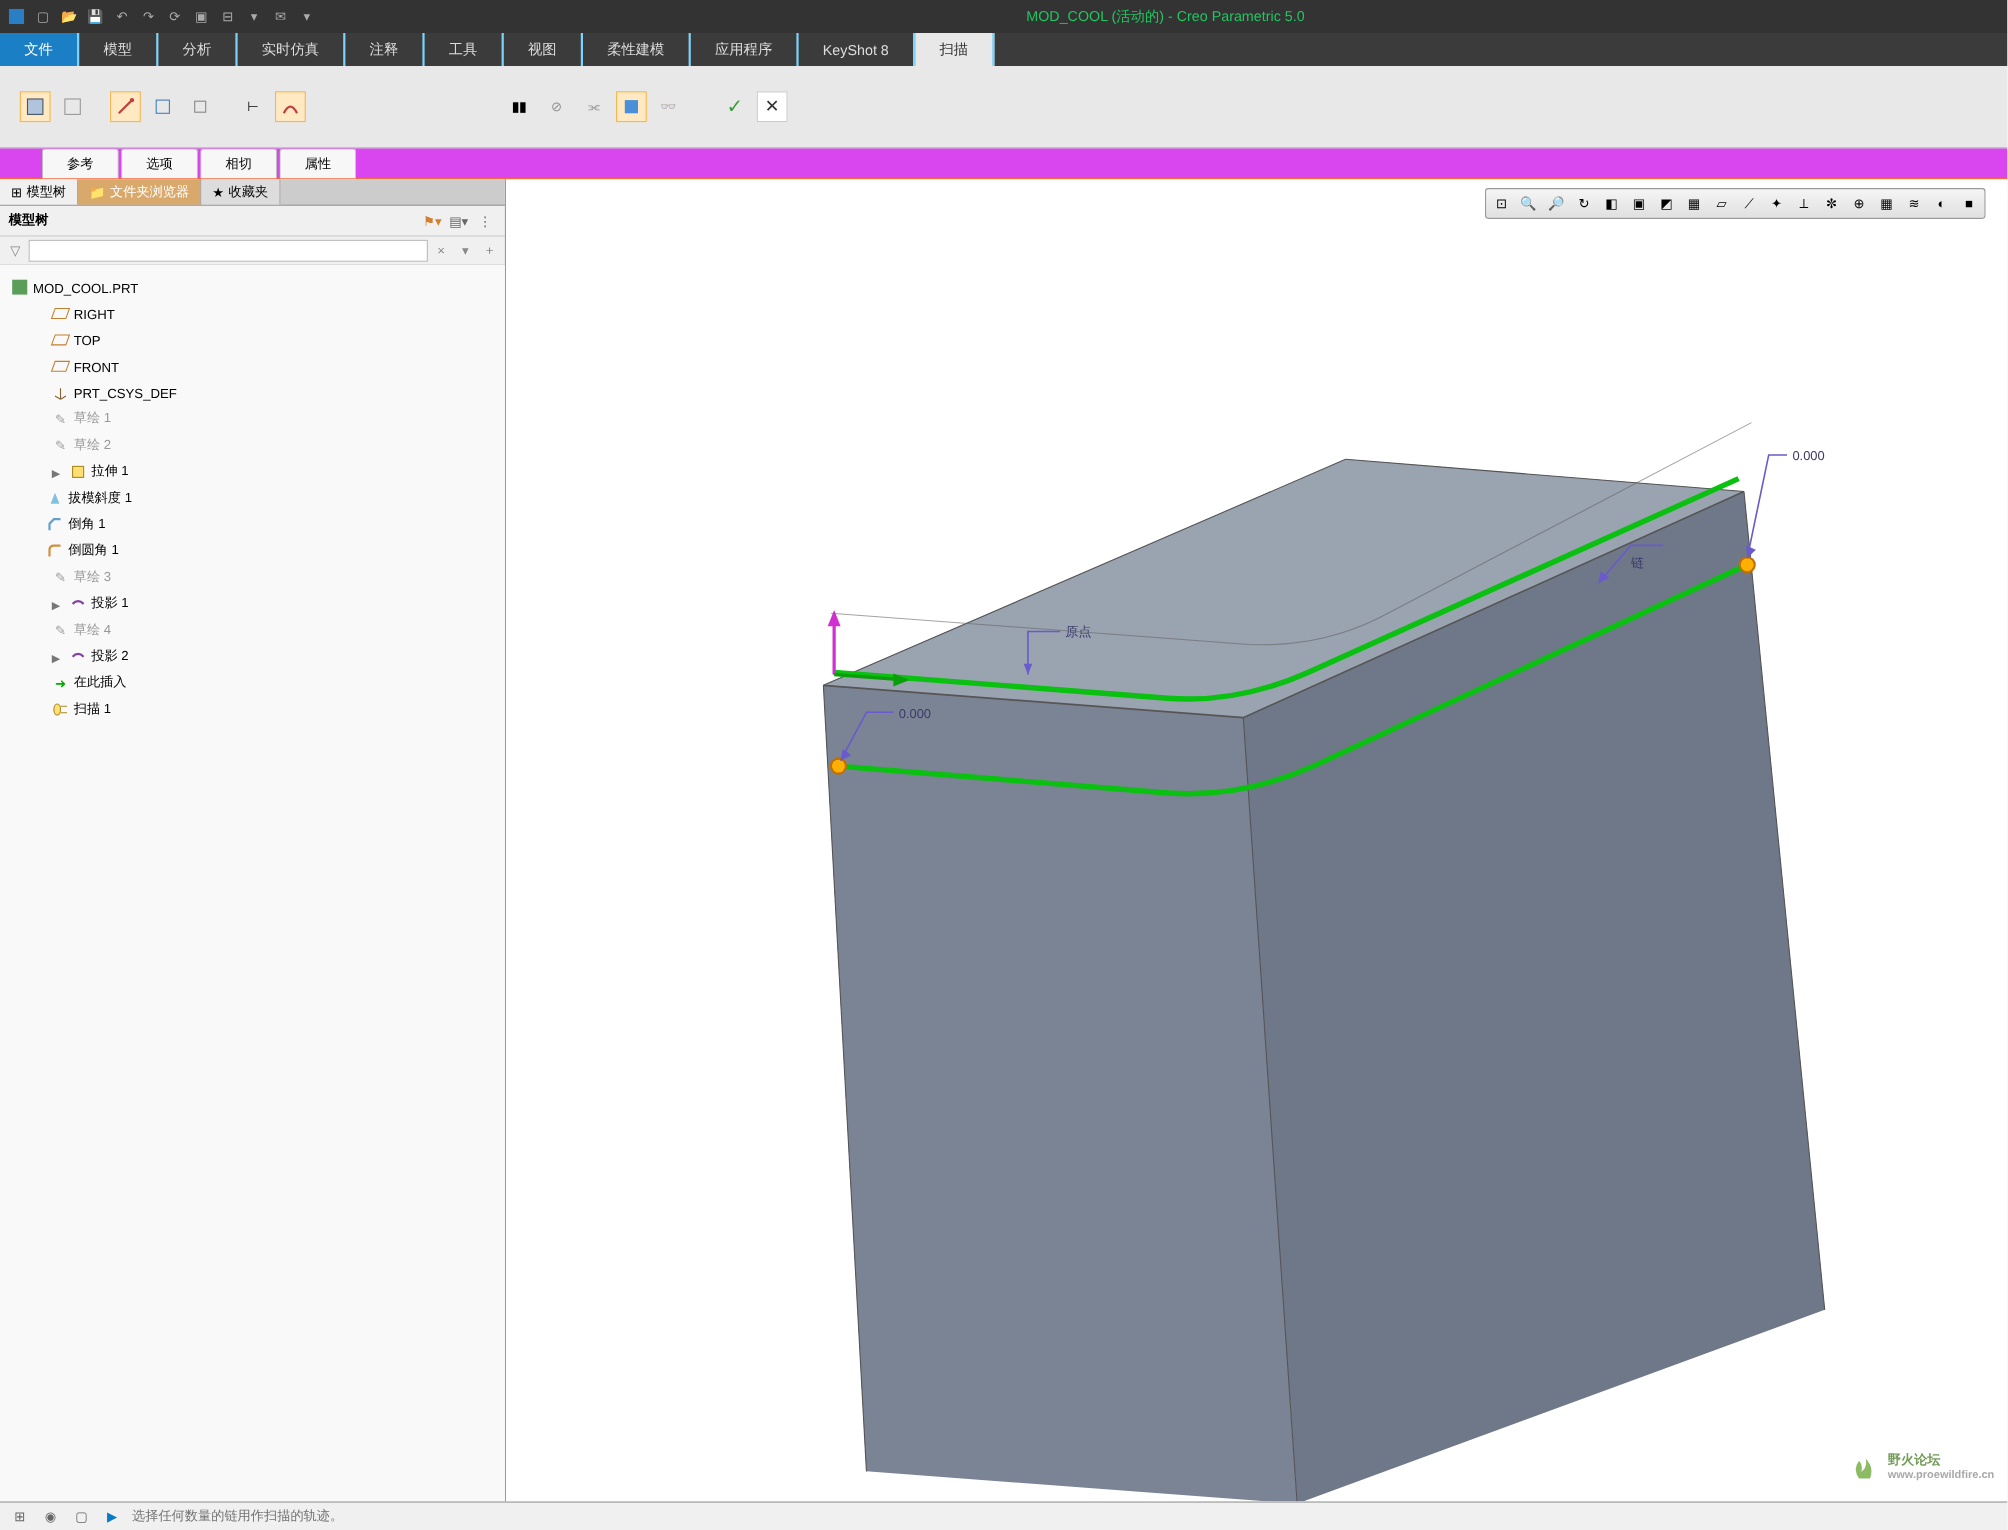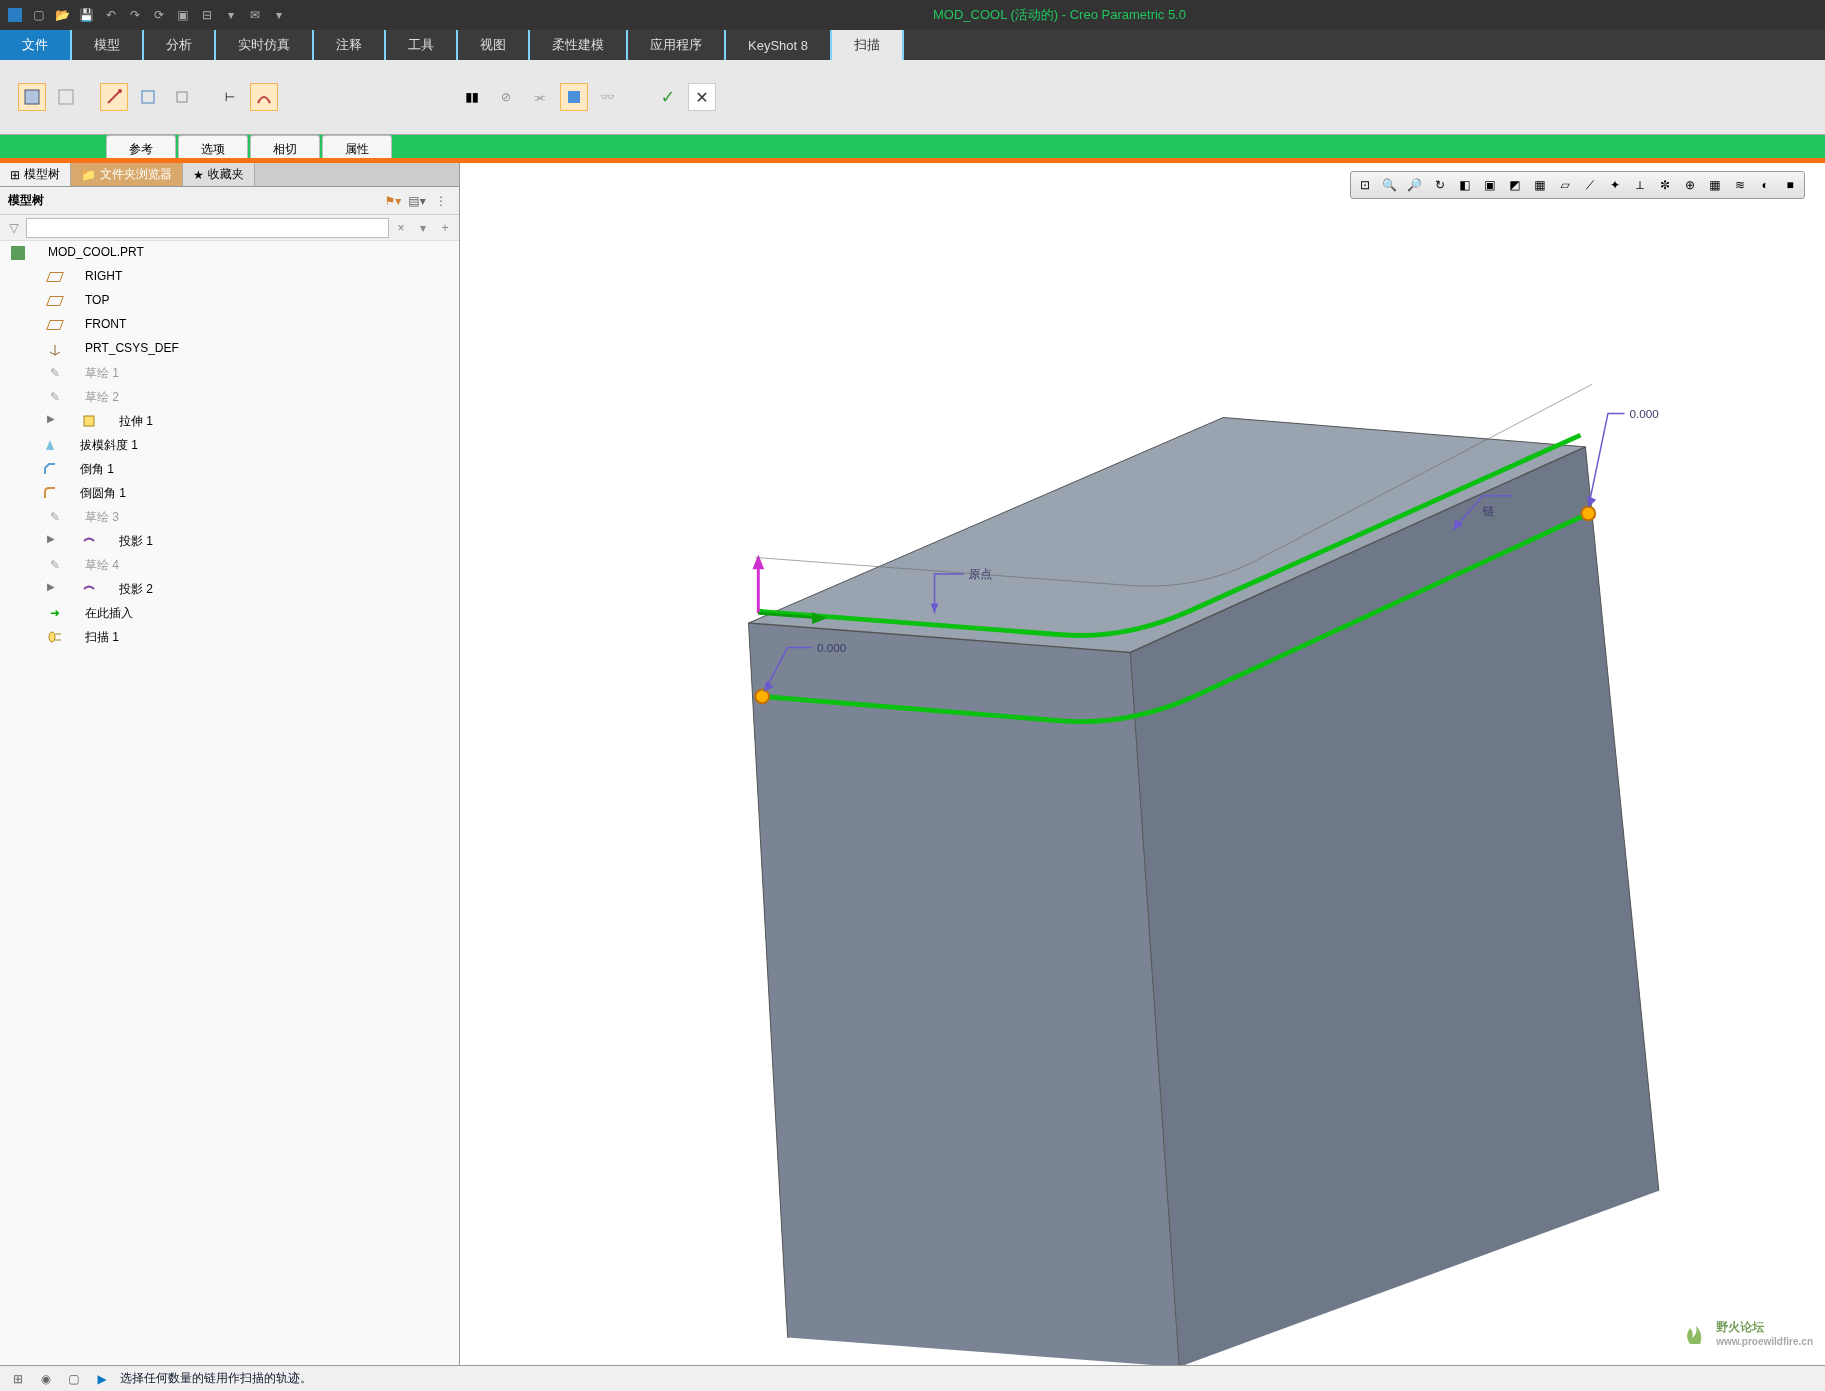--- a/index.html
+++ b/index.html
@@ -10,49 +10,49 @@
 .titlebar .title{flex:1;text-align:center;color:#22c55e;font-size:13px}
 .menubar{height:30px;background:#3b3b3b;display:flex;color:#ddd}
 .menubar .mitem{padding:0 22px;display:flex;align-items:center;cursor:pointer;font-size:13px;border-right:2px solid #7dd3fc}
 .menubar .mitem.active{background:#e8e8e8;color:#333}
 .menubar .mitem.file{background:#1a7fc4;color:#fff}
 .ribbon{height:75px;background:#e8e8e8;border-bottom:1px solid #aaa;display:flex;align-items:center;padding:8px}
 .ribbon .grp{display:flex;gap:6px;padding:0 10px;height:36px;align-items:center}
 .ribbon .rbtn{width:28px;height:28px;border:1px solid transparent;display:flex;align-items:center;justify-content:center;cursor:pointer;background:#fff;border:1px solid #ccc}
 .ribbon .rbtn.plain{background:none;border:1px solid transparent}
 .ribbon .rbtn.active{border:1px solid #f6b653;background:#ffe9c2}
-.sub-tabs{height:28px;background:#22c55e;display:flex;padding-left:106px;border-bottom:5px solid #f97316}
+.sub-tabs{height:28px;background:#d946ef;display:flex;padding-left:38px;border-bottom:1px solid #f97316}
 .sub-tabs .stab{padding:5px 22px;border:1px solid #bbb;border-bottom:none;background:#f7f7f7;margin-right:2px;cursor:pointer;font-size:12px;border-radius:3px 3px 0 0}
 .main-area{display:flex;height:calc(100% - 30px - 30px - 103px - 26px);position:relative}
 .sidebar{width:460px;background:#f0f0f0;border-right:1px solid #999;display:flex;flex-direction:column}
 .side-tabs{height:24px;background:#ccc;display:flex;border-bottom:1px solid #999}
 .side-tabs .stt{padding:4px 10px;display:flex;align-items:center;gap:4px;cursor:pointer;font-size:11px;border-right:1px solid #aaa}
 .side-tabs .stt.active{background:#f0f0f0}
 .tree-head{height:28px;display:flex;align-items:center;justify-content:space-between;padding:0 8px;border-bottom:1px solid #ccc}
 .tree-head .lbl{font-size:12px;font-weight:bold}
 .tree-head .acts{display:flex;gap:4px}
 .tree-head .acts .a{width:20px;height:20px;display:flex;align-items:center;justify-content:center;cursor:pointer;color:#666}
 .filter-row{height:26px;display:flex;align-items:center;padding:0 4px;gap:2px;border-bottom:1px solid #ddd}
 .filter-row input{flex:1;height:20px;border:1px solid #bbb;padding:0 4px;background:#fff}
 .filter-row .fbtn{width:20px;height:20px;display:flex;align-items:center;justify-content:center;cursor:pointer;color:#888}
 .tree{flex:1;overflow:auto;padding:4px 0;background:#f9f9f9}
-.tree .node{display:flex;align-items:flex-start;height:24px;padding-left:10px;cursor:pointer;gap:22px}
+.tree .node{display:flex;align-items:flex-end;height:24px;padding-left:10px;cursor:pointer;gap:4px}
 .tree .node.sub{padding-left:47px}
 .tree .node.sub2{padding-left:42px}
 .tree .node .expand{width:12px;color:#777;font-size:10px}
 .tree .node .nico{width:16px;height:16px;display:flex;align-items:center;justify-content:center}
 .tree .node .nlbl{font-size:12px}
 .tree .node.dim .nlbl{color:#999}
 .tree .node.dim .nico{opacity:.4}
 .viewport{flex:1;background:#fff;position:relative;overflow:hidden}
 .view-toolbar{position:absolute;top:8px;right:20px;background:linear-gradient(#f5f5f5,#e0e0e0);border:1px solid #999;border-radius:3px;display:flex;padding:2px;gap:1px;z-index:10}
 .view-toolbar .vbtn{width:24px;height:22px;display:flex;align-items:center;justify-content:center;cursor:pointer;border:1px solid transparent}
 .statusbar{height:26px;background:#f0f0f0;border-top:1px solid #999;display:flex;align-items:center;padding:0 8px;gap:8px;position:relative}
 .statusbar .sico{width:20px;height:18px;display:flex;align-items:center;justify-content:center;cursor:pointer;color:#666}
-.statusbar .smsg{font-size:12px;color:#0f172a}
+.statusbar .smsg{font-size:12px;color:#737373}
 .watermark{position:absolute;right:12px;bottom:44px;display:flex;align-items:center;gap:6px;opacity:.85;font-size:18px;color:#5a8b3a;font-weight:bold;z-index:20}
 .watermark .sub{font-size:10px;color:#999;font-weight:bold}
 svg.model{position:absolute;top:0;left:0;width:100%;height:100%}
 .plane-ico{width:14px;height:10px;border:1px solid #c08030;transform:skewX(-20deg)}
 </style>
 </head>
 <body>
 
 <div class="titlebar">
   <div class="qat">

